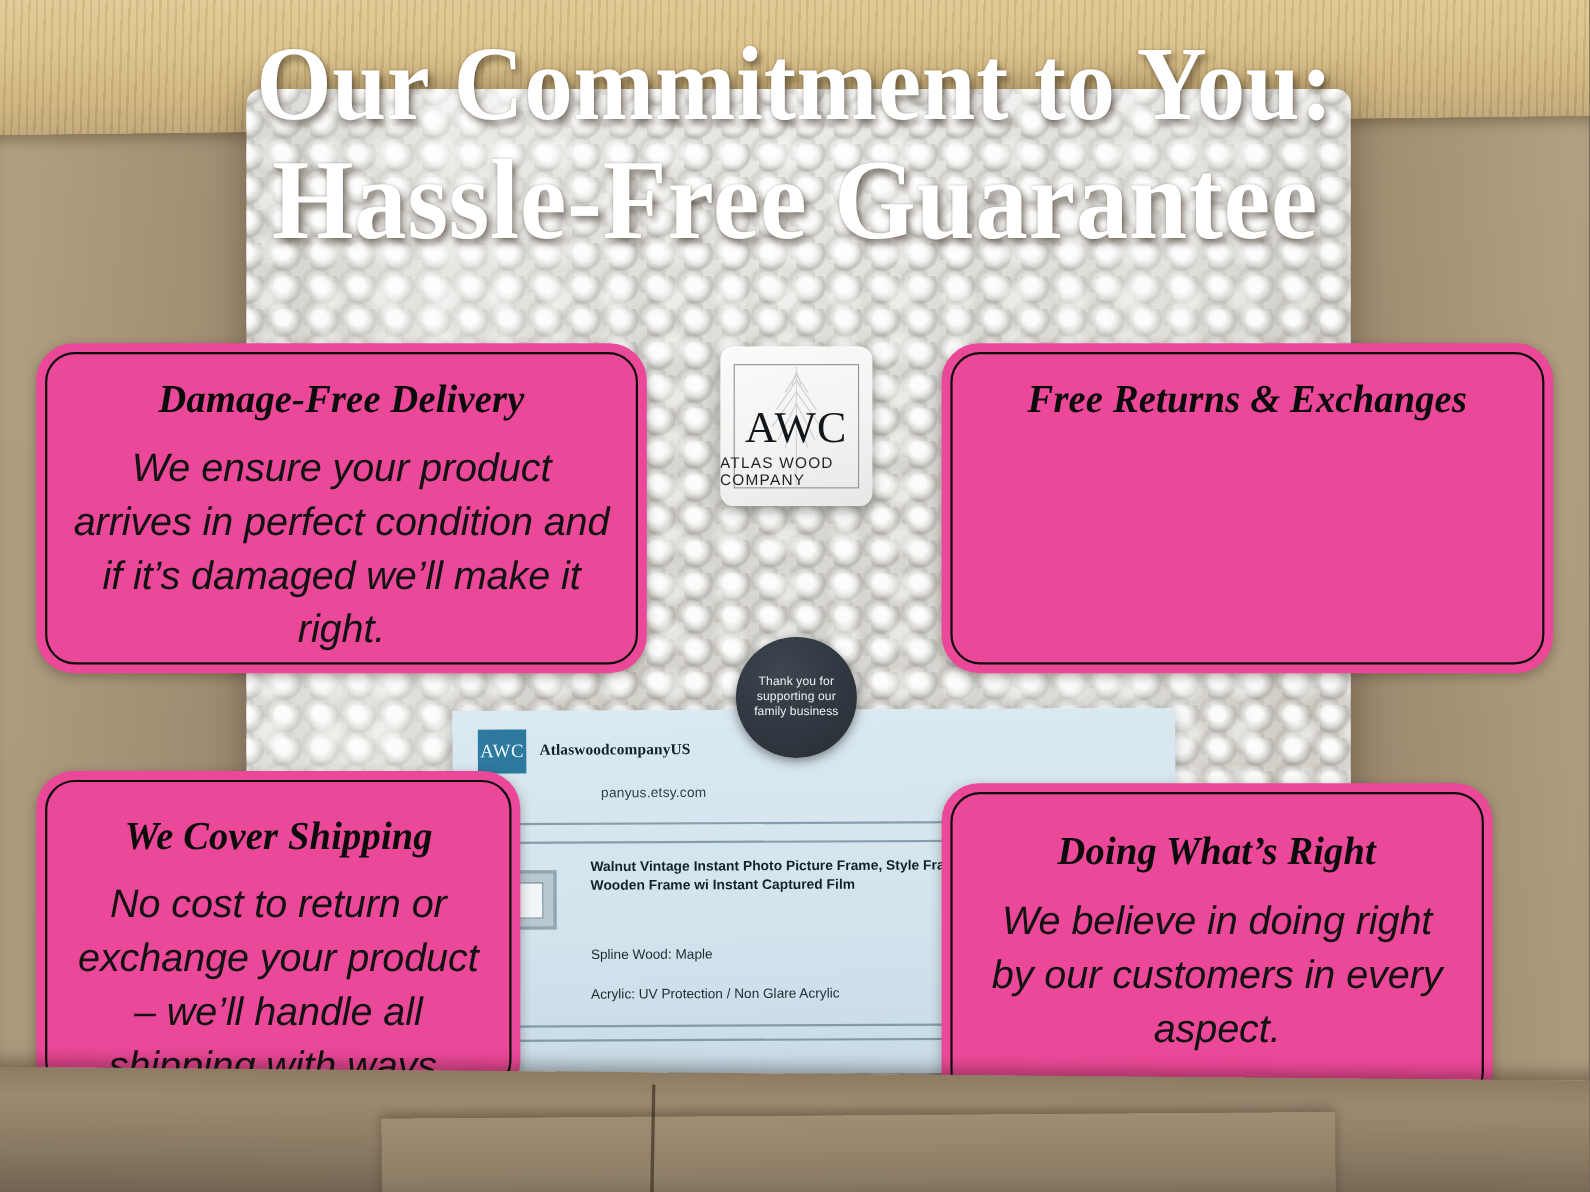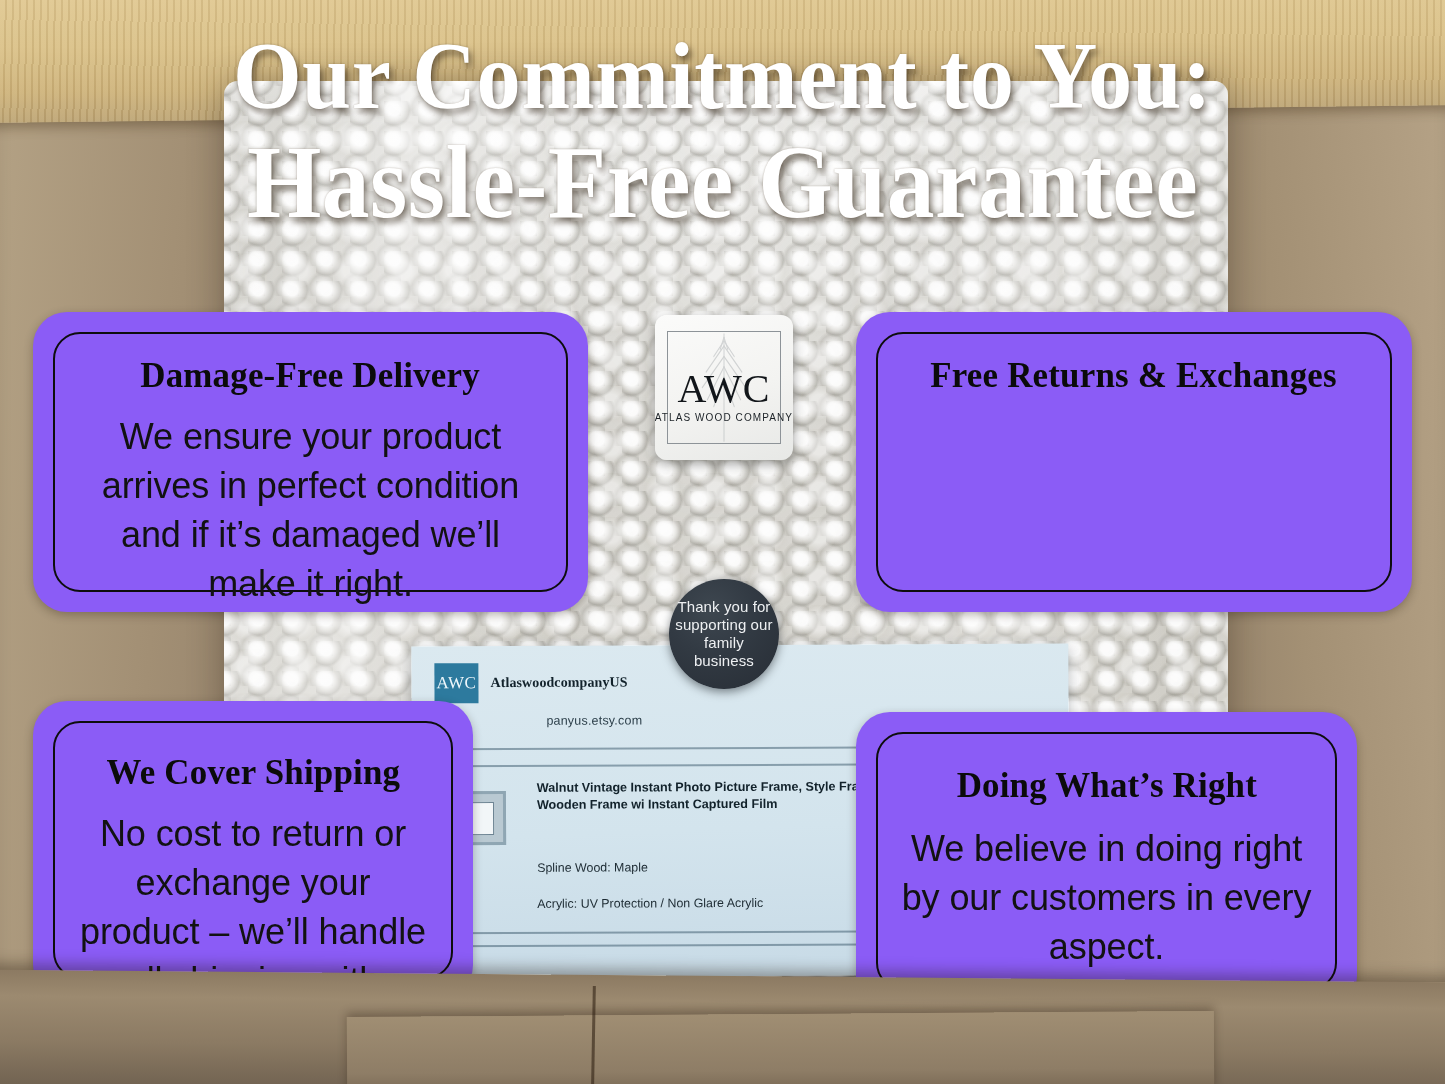--- a/index.html
+++ b/index.html
@@ -178,33 +178,33 @@
     border:1.5px solid #8d9398;
   }
   .awc-mark{
     position:absolute; left:0; right:0; top:40%;
     text-align:center;
     font-family:"Liberation Serif", serif;
     font-size:40px; line-height:.82; letter-spacing:1px; color:#12161a;
   }
   .awc-sub{
     position:absolute; left:0; right:0; top:67%;
-    text-align:center; font-size:10px; letter-spacing:1.1px; color:#1b2126;
+    font-size:14px; letter-spacing:1.1px; color:#1b2126;
   }
 
   
   .thanks{
     position:absolute; left:46.3%; top:53.4%; width:7.6%; height:10.2%;
     background: radial-gradient(circle at 38% 28%, #3e4750 0%, #323a43 42%, #272d35 100%);
     border-radius:50%;
     box-shadow: 0 3px 10px rgba(20,25,30,.5);
     display:flex; align-items:center; justify-content:center;
     color:#eef0f2;
     text-align:center;
-    font-size:15px;
+    font-size:11px;
     line-height:1.22;
     letter-spacing:.1px;
   }
   .thanks span{ display:block; padding:0 6px; }
 
   
   .headline{
     position:absolute; left:0; right:0; top:26px;
     text-align:center;
     color:#ffffff;
@@ -215,25 +215,26 @@
     letter-spacing:.5px;
     text-shadow: 3px 5px 7px rgba(45,33,18,.55), 0 0 2px rgba(80,60,35,.35);
     transform: scaleX(0.92);
   }
   .headline .l1{ display:block; }
   .headline .l2{ display:block; font-size:104px; }
 
   
   .card{
     position:absolute;
-    background:#8b5cf6;
+    background:#ec4899;
     border-radius:34px;
-    padding:20px;
+    padding:8px;
     box-shadow: 0 3px 10px rgba(35,25,12,.30);
     box-sizing:border-box;
+    font-style:italic;
   }
   .card-inner{
     width:100%; height:100%;
     border:2.5px solid #0d0d0d;
     border-radius:27px;
     box-sizing:border-box;
     display:flex; flex-direction:column;
     align-items:center;
     padding:22px 22px 14px;
   }

